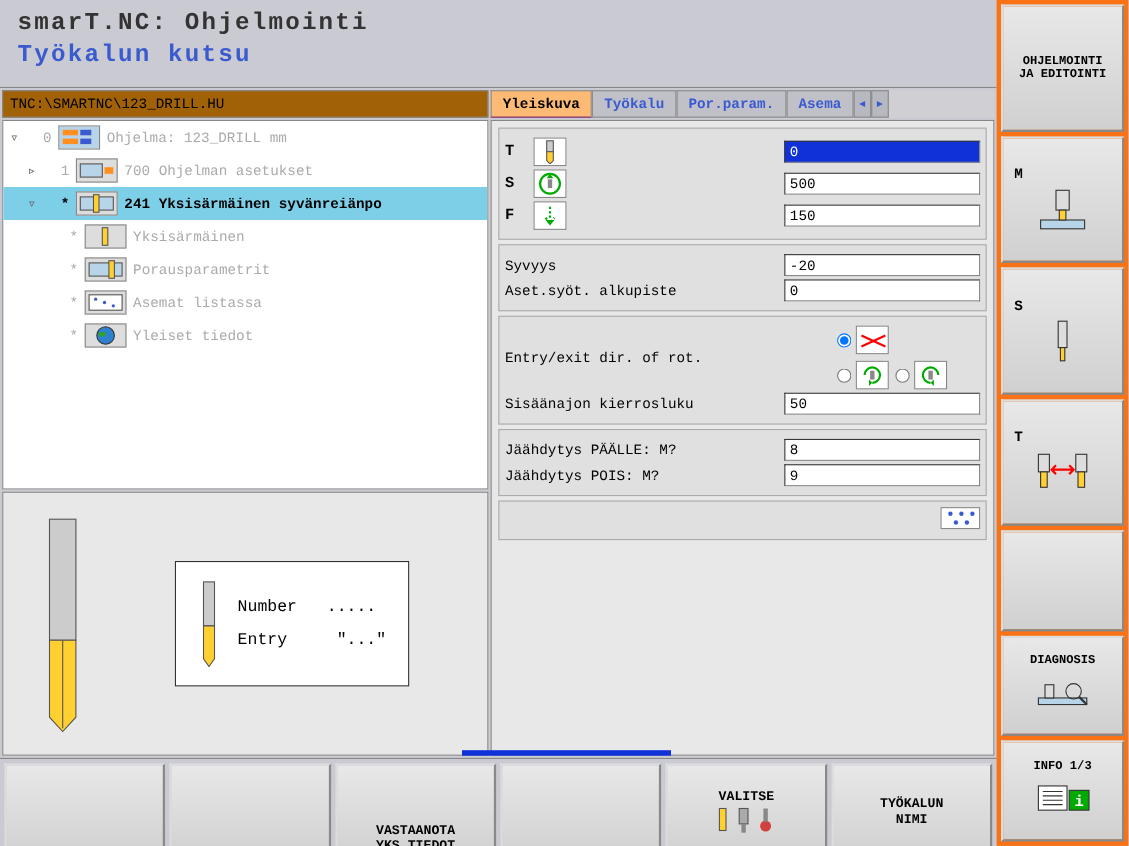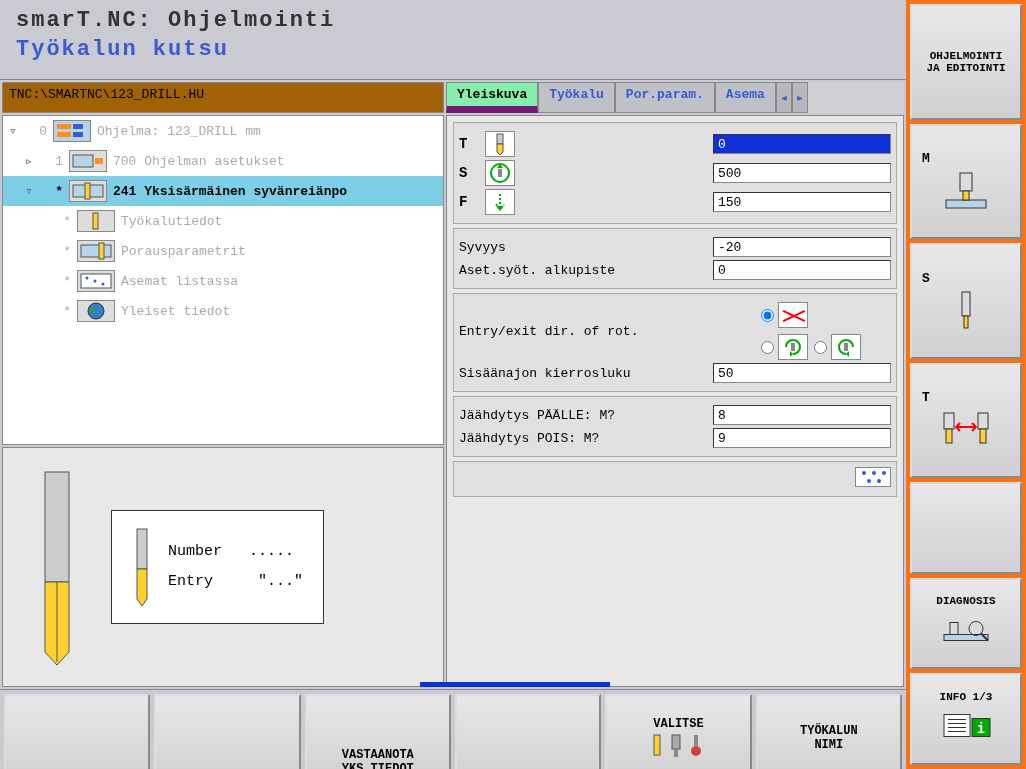--- a/index.html
+++ b/index.html
@@ -26,27 +26,27 @@
 .tree-row.dim { color: #aaa; }
 .tree-row.selected { background: #7dcfe8; color: #000; font-weight: bold; }
 .tree-expander { width: 14px; color: #666; }
 .tree-num { width: 18px; text-align: right; }
 .tree-icon { width: 38px; height: 22px; background: #ddd; border: 1px solid #888; display: inline-flex; align-items: center; justify-content: center; }
 .tree-icon.orange { background: linear-gradient(#b8d4e8, #b8d4e8); }
 .tree-icon svg { width: 34px; height: 18px; }
 
 .preview-panel { grid-column: 1; grid-row: 3; background: #e8e8e8; border: 1px solid #888; height: 240px; display: flex; align-items: center; gap: 24px; padding: 12px 24px; }
 .preview-tool { width: 60px; height: 200px; }
-.preview-box { background: #fff; border: 1px solid #333; padding: 16px 20px; display: flex; align-items: center; gap: 16px; }
+.preview-box { background: #fff; border: 1px solid #333; padding: 16px 20px; display: flex; align-items: center; gap: 16px; margin-left: 48px; }
 .preview-box-tool { width: 20px; height: 80px; }
 .preview-text { font-size: 15px; line-height: 2; font-family: "Courier New", monospace; }
 
 .tabs-row { grid-column: 2; grid-row: 1; display: flex; background: #d0d0d4; align-items: stretch; }
 .tab { padding: 4px 10px; background: #c0c0c8; border: 1px solid #888; font-size: 13px; font-weight: bold; color: #3a5ad0; cursor: pointer; }
-.tab.active { background: #86efac; color: #000; border-bottom: 7px solid #701a75; }
+.tab.active { background: #fdba74; color: #000; border-bottom: 1px solid #701a75; }
 .tab-arrow { width: 16px; background: #b8b8c0; border: 1px solid #888; display: flex; align-items: center; justify-content: center; color: #3a5ad0; cursor: pointer; }
 
 .form-panel { grid-column: 2; grid-row: 2 / 4; background: #e8e8e8; border: 1px solid #888; padding: 6px; display: flex; flex-direction: column; gap: 4px; overflow: auto; }
 .form-group { border: 1px solid #aaa; background: #e0e0e0; padding: 5px; }
 .form-row { display: flex; align-items: center; gap: 8px; margin: 3px 0; }
 .form-label { flex: 0 0 18px; font-weight: bold; font-size: 14px; }
 .form-label-wide { flex: 1; font-size: 13px; }
 .form-icon { width: 30px; height: 26px; background: #fff; border: 1px solid #888; display: flex; align-items: center; justify-content: center; }
 .form-input { flex: 0 0 140px; margin-left: auto; border: 1px inset #888; background: #fff; padding: 2px 4px; font-family: inherit; font-size: 13px; height: 20px; }
 .form-input.active { background: #1030d8; color: #fff; }
@@ -171,21 +171,21 @@
           </span>
         <span>241 Yksisärmäinen syvänreiänpo</span>
       </div>
       <div class="tree-row dim" style="padding-left:50px">
         <span class="tree-num">*</span>
         <span class="tree-icon">
             <svg viewBox="0 0 34 18">
               <rect x="14" y="1" width="5" height="16" fill="#ffd030" stroke="#555"></rect>
             </svg>
           </span>
-        <span>Työkalutiedot</span>
+        <span>Yksisärmäinen</span>
       </div>
       <div class="tree-row dim" style="padding-left:50px">
         <span class="tree-num">*</span>
         <span class="tree-icon">
             <svg viewBox="0 0 34 18">
               <rect x="2" y="3" width="30" height="12" fill="#b8d4e8" stroke="#555"></rect>
               <rect x="20" y="1" width="5" height="16" fill="#ffd030" stroke="#555"></rect>
             </svg>
           </span>
         <span>Porausparametrit</span>

